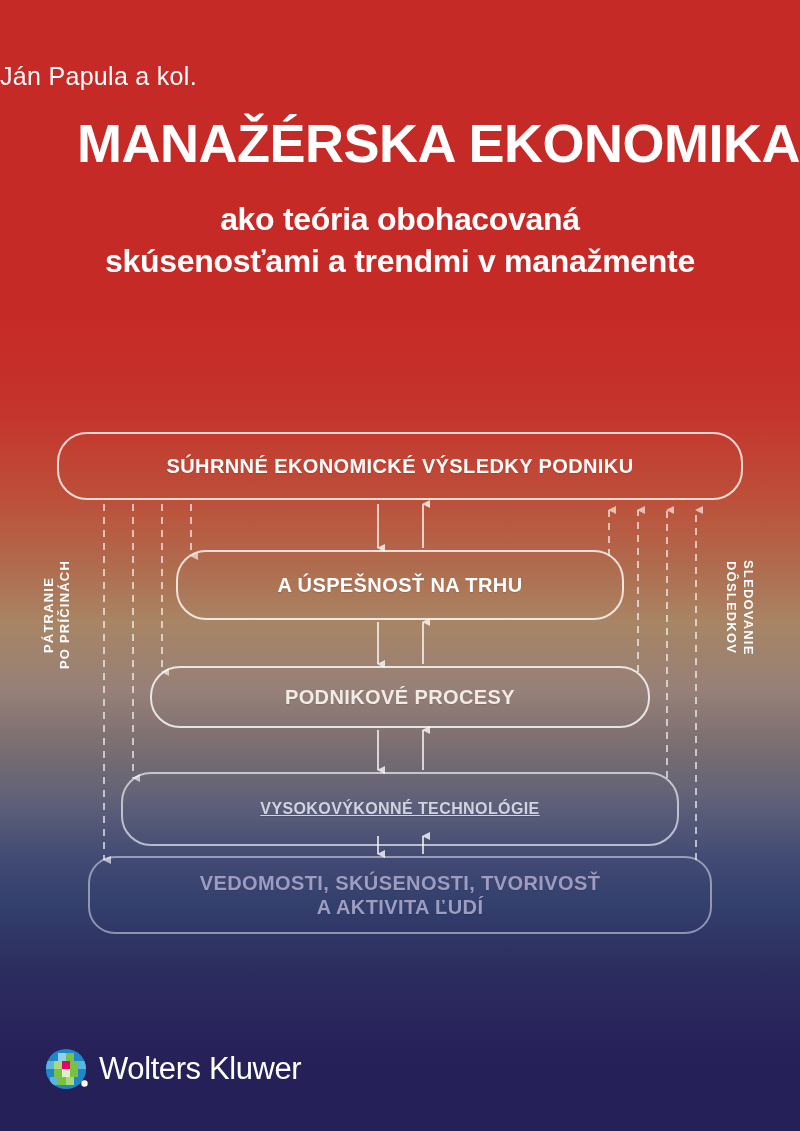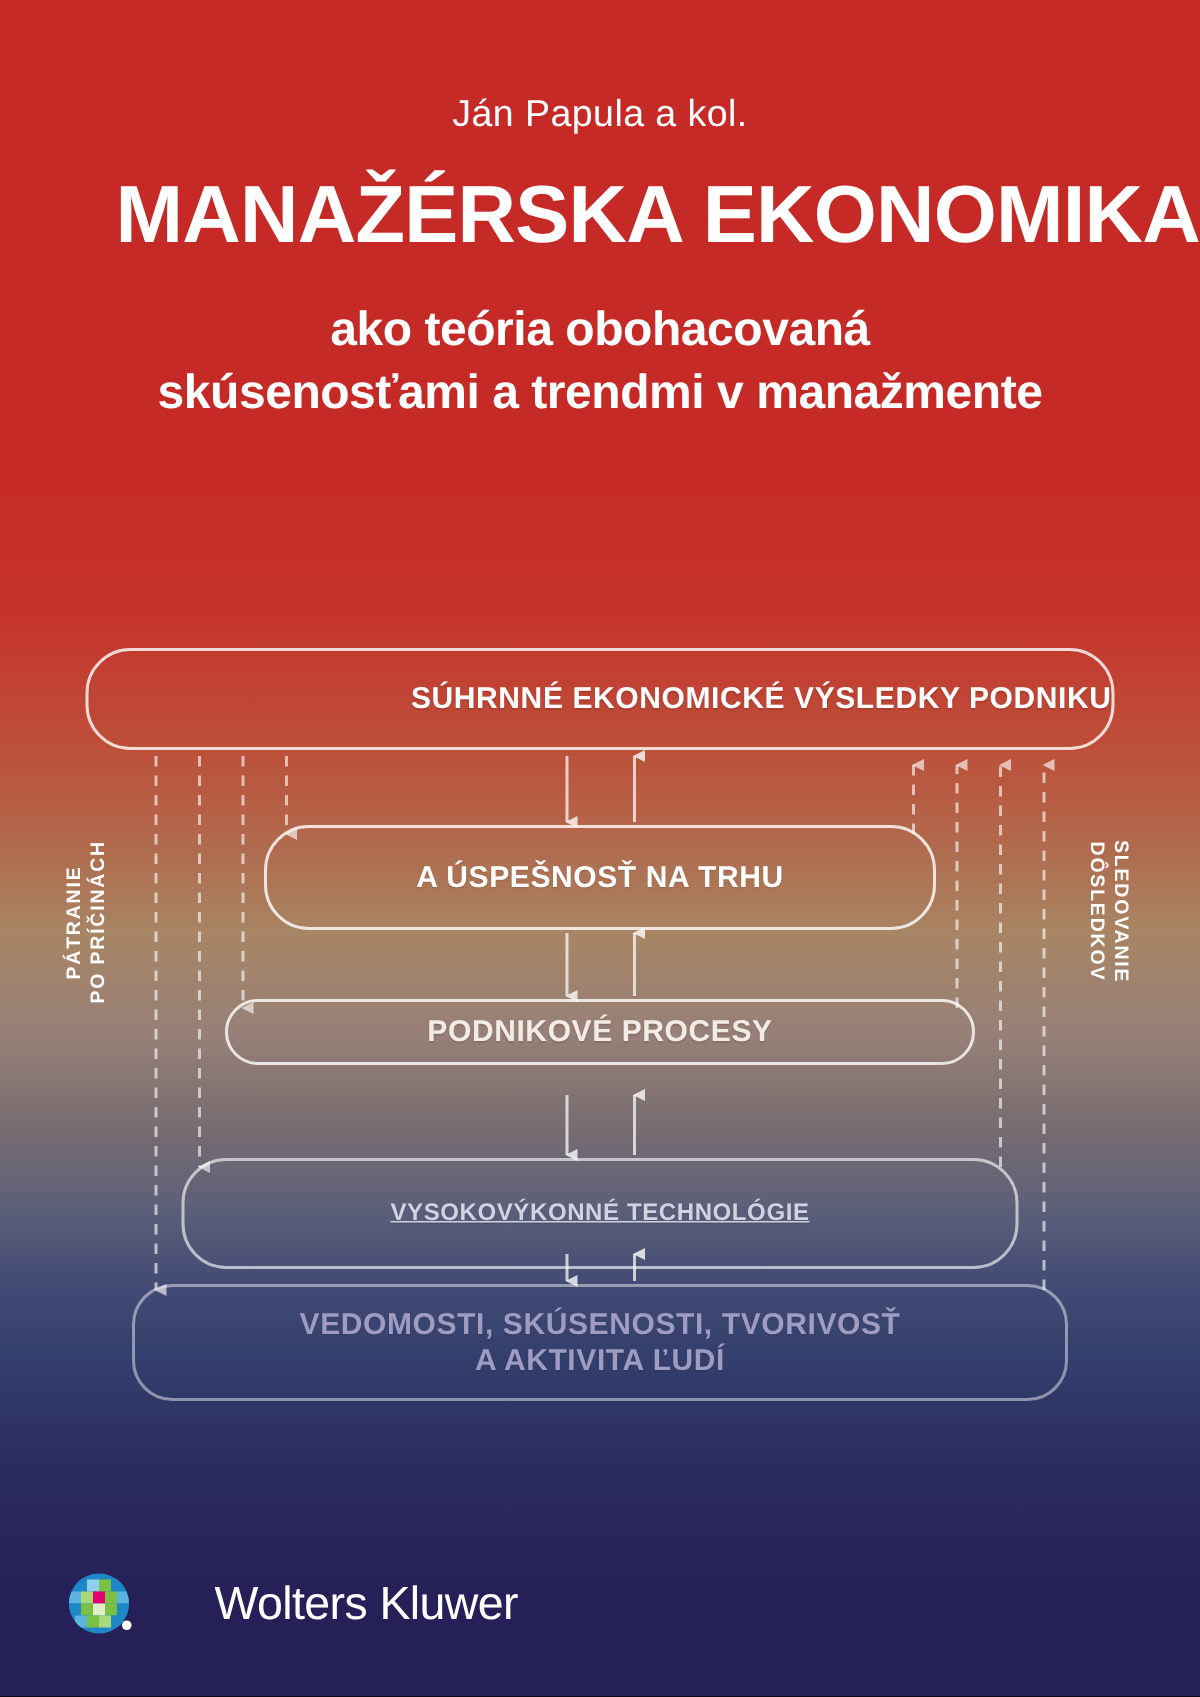--- a/index.html
+++ b/index.html
@@ -28,21 +28,20 @@
       #414a74 76%,
       #333f6c 80%,
       #2c2c5f 86%,
       #262059 94%,
       #262059 100%);
   }
 
   
   .author {
     position:absolute; top:62px; left:0; width:100%;
-    text-align:center;
     color:#ffffff;
     font-size:25px;
     font-weight:400;
     letter-spacing:0.3px;
   }
   .title {
     position:absolute; top:115px; left:0; width:100%;
     text-align:right;
     color:#ffffff;
     font-size:54px;
@@ -78,23 +77,23 @@
     justify-content:center;
     text-align:center;
     color:#ffffff;
     font-weight:700;
     letter-spacing:0.4px;
     line-height:1.22;
     text-shadow:0 1px 1px rgba(0,0,0,0.12);
   }
   .node span { display:block; }
 
-  #node1 { left:57px;  top:12px;  width:686px; height:68px;  font-size:20px;justify-content:flex-end; }
+  #node1 { left:57px;  top:12px;  width:686px; height:68px;  font-size:20px; }
   #node2 { left:176px; top:130px; width:448px; height:70px;  font-size:20px; }
-  #node3 { left:150px; top:246px; width:500px; height:44px;  font-size:20px; }
+  #node3 { left:150px; top:246px; width:500px; height:62px;  font-size:20px; }
   #node4 { left:121px; top:352px; width:558px; height:74px;  font-size:16px;text-decoration:underline; }
   #node5 { left:88px;  top:436px; width:624px; height:78px;  font-size:20px;border-radius:27px; }
 
   #node4 { border-color:rgba(255,255,255,0.62); color:#d2d3e2; }
   #node5 { border-color:rgba(255,255,255,0.46); color:#9e9cc0; }
   #node3 { color:#f2ebe6; }
 
   
   .side-label {
     position:absolute;
@@ -130,21 +129,20 @@
     position:relative;
     width:48px; height:48px;
     flex:0 0 48px;
   }
   #logo-word {
     color:#ffffff;
     font-size:31px;
     font-weight:400;
     letter-spacing:-0.4px;
     white-space:nowrap;
-    margin-left:44px;
   }
 </style>
 </head>
 <body>
 
 <div id="cover">
 
   <div class="author">Ján Papula a kol.</div>
 
   <div class="title">MANAŽÉRSKA EKONOMIKA</div>

